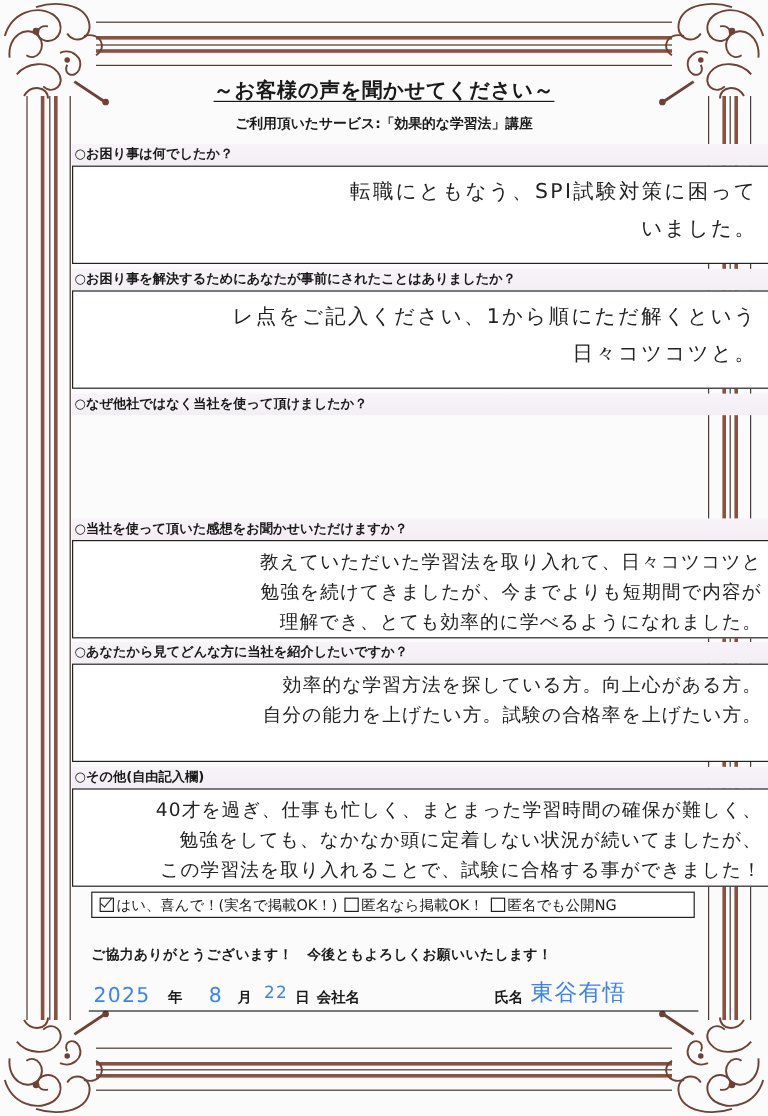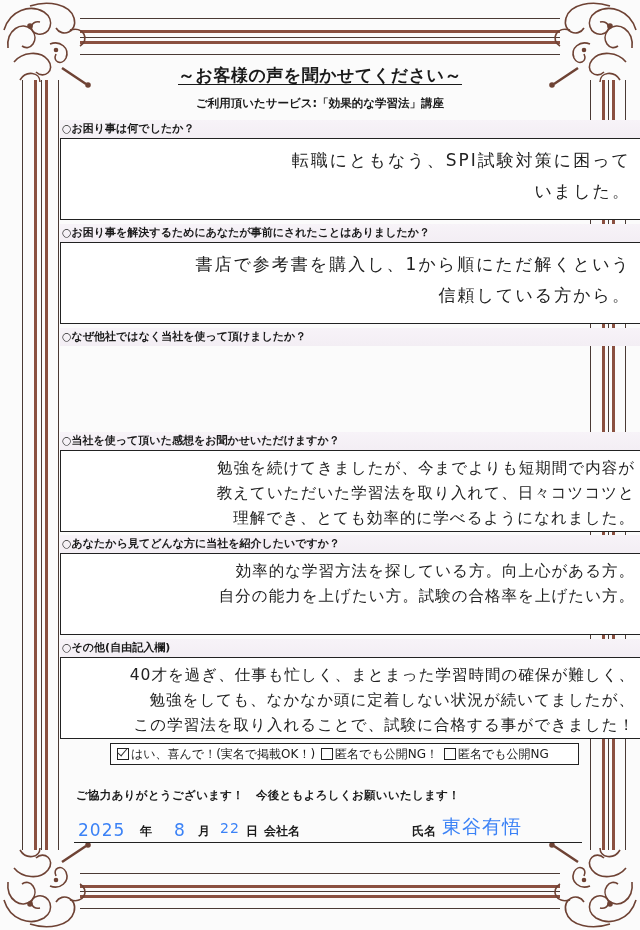--- a/index.html
+++ b/index.html
@@ -80,21 +80,21 @@
       text-align: right;
     }
     .answer-box.dense { font-size: 15.5px; line-height: 25px; padding: 5px 8px; letter-spacing: 1px; }
     .answer-box .line { display: block; white-space: nowrap; overflow: hidden; }
 
     .consent { position: absolute; left: 76px; width: 503px; top: 743px; }
     .consent .q-label { font-size: 10.5px; }
     .consent-box {
       border: 1.5px solid #222; background: #fff; box-sizing: border-box;
       height: 22px; display: flex; align-items: center; padding-left: 6px;
-      font-size: 12px; gap: 6px; white-space: nowrap; margin-left: 34px;
+      font-size: 12px; gap: 6px; white-space: nowrap;
     }
     .cb { display: inline-flex; align-items: center; gap: 1px; }
     .box {
       display: inline-block; width: 10px; height: 10px; border: 1px solid #222;
       position: relative; margin-right: 1px;
     }
     .box.checked::after {
       content: ""; position: absolute; left: 2px; top: -3px; width: 4px; height: 9px;
       border-right: 1.5px solid #333; border-bottom: 1.5px solid #333; transform: rotate(40deg);
     }
@@ -211,34 +211,34 @@
   <div class="q-label">○お困り事は何でしたか？</div>
   <div class="answer-box">
     <span class="line">転職にともなう、SPI試験対策に困って</span>
     <span class="line">いました。</span>
   </div>
 </div>
 
 <div class="section" style="top:224px">
   <div class="q-label">○お困り事を解決するためにあなたが事前にされたことはありましたか？</div>
   <div class="answer-box">
-    <span class="line">書店で参考書を購入し、1から順にただ解くという</span>
-    <span class="line">信頼している方から。</span>
+    <span class="line">レ点をご記入ください、1から順にただ解くという</span>
+    <span class="line">日々コツコツと。</span>
   </div>
 </div>
 
 <div class="section" style="top:328px">
   <div class="q-label">○なぜ他社ではなく当社を使って頂けましたか？</div>
 </div>
 
 <div class="section" style="top:432px">
   <div class="q-label">○当社を使って頂いた感想をお聞かせいただけますか？</div>
   <div class="answer-box dense">
+    <span class="line">教えていただいた学習法を取り入れて、日々コツコツと</span>
     <span class="line">勉強を続けてきましたが、今までよりも短期間で内容が</span>
-    <span class="line">教えていただいた学習法を取り入れて、日々コツコツと</span>
     <span class="line">理解でき、とても効率的に学べるようになれました。</span>
   </div>
 </div>
 
 <div class="section" style="top:535px">
   <div class="q-label">○あなたから見てどんな方に当社を紹介したいですか？</div>
   <div class="answer-box dense">
     <span class="line">効率的な学習方法を探している方。向上心がある方。</span>
     <span class="line">自分の能力を上げたい方。試験の合格率を上げたい方。</span>
   </div>
@@ -254,21 +254,21 @@
 </div>
 
 <div class="consent">
   <div class="consent-box">
     <span class="cb">
       <span class="box checked"></span>
       <span>はい、喜んで！(実名で掲載OK！)</span>
     </span>
     <span class="cb">
       <span class="box"></span>
-      <span>匿名でも公開NG！</span>
+      <span>匿名なら掲載OK！</span>
     </span>
     <span class="cb">
       <span class="box"></span>
       <span>匿名でも公開NG</span>
     </span>
   </div>
 </div>
 
 <div class="thanks">ご協力ありがとうございます！　今後ともよろしくお願いいたします！</div>
 

